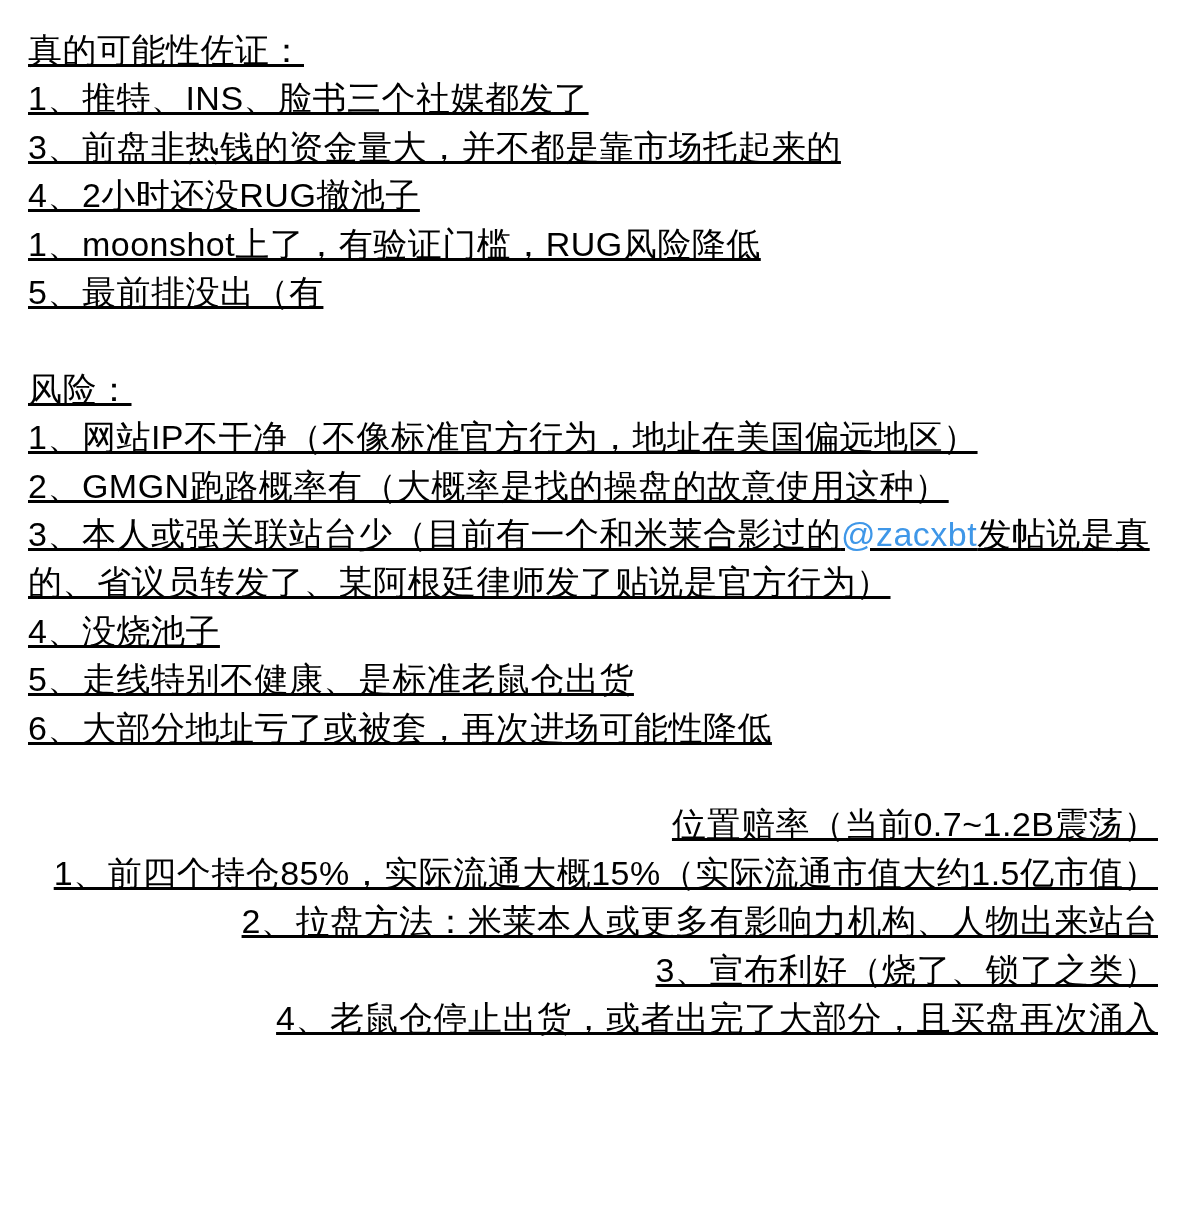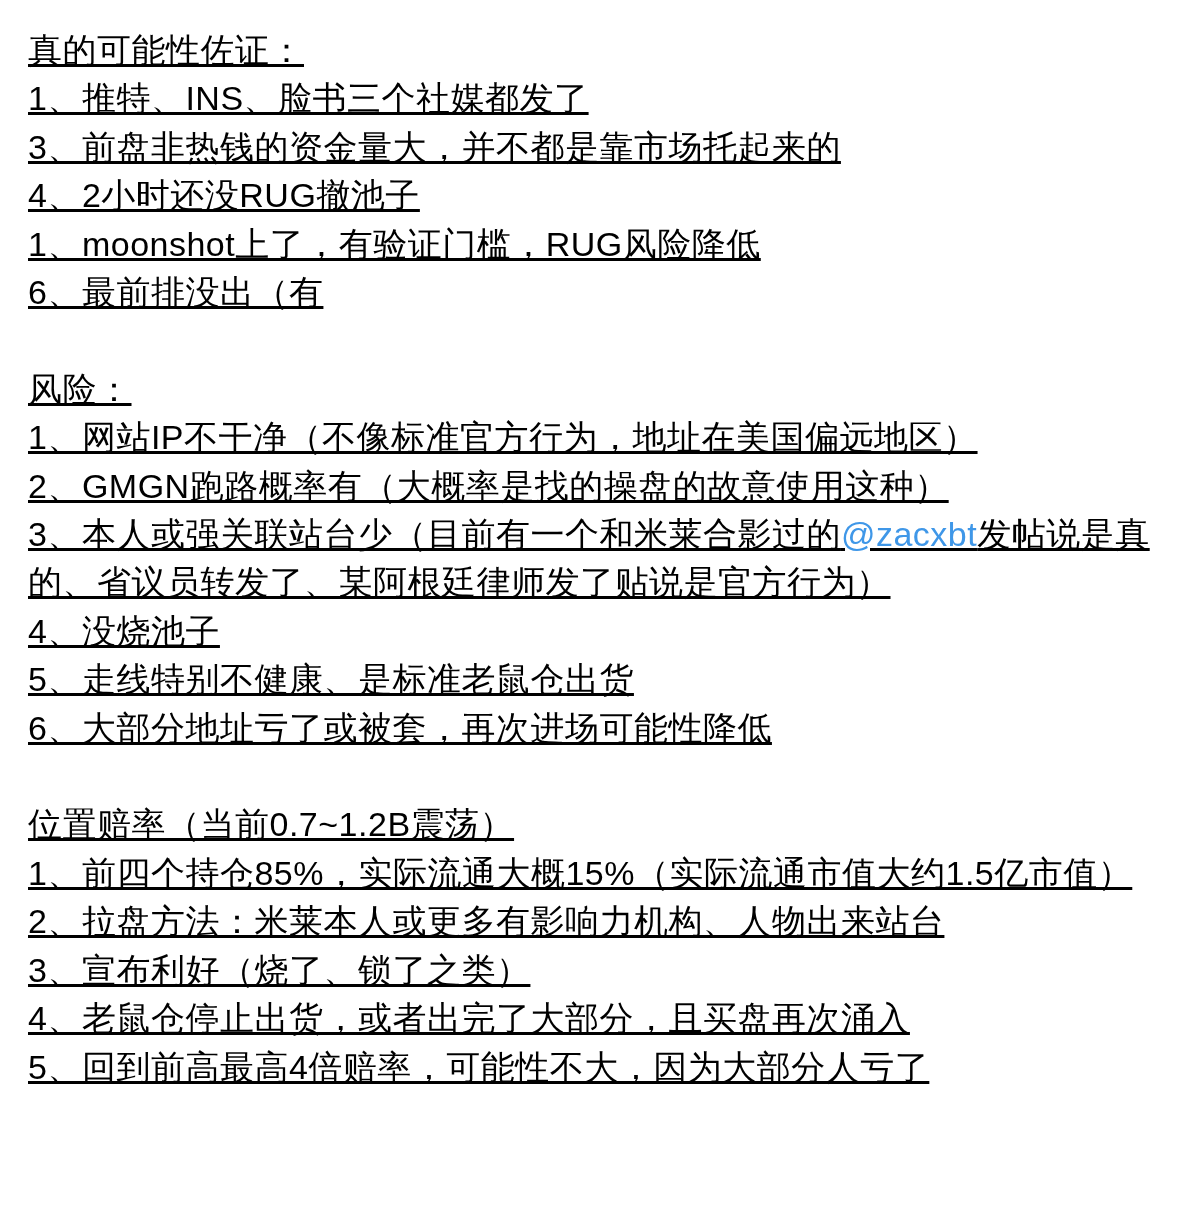--- a/index.html
+++ b/index.html
@@ -21,21 +21,21 @@
     font-family: "Liberation Sans", "DejaVu Sans", sans-serif;
     font-size: 34px;
     line-height: 48.4px;
     font-weight: 400;
     padding: 26px 26px 28px 28px;
     letter-spacing: 0.5px;
   }
   .section {
     margin: 0 0 48.4px 0; 
   }
-  .section:last-child { margin-bottom: 12px; }
+  .section:last-child { margin-bottom: 12px; text-align: right; }
   .line {
     white-space: pre-wrap;
     word-break: break-word;
     text-decoration: underline;
   }
   .mention {
     color: var(--link-color);
     text-decoration: none;
     cursor: pointer;
   }
@@ -44,35 +44,34 @@
 <body>
 
 <div class="doc">
 
   <div class="section">
     <div class="line">真的可能性佐证：</div>
     <div class="line">1、推特、INS、脸书三个社媒都发了</div>
     <div class="line">3、前盘非热钱的资金量大，并不都是靠市场托起来的</div>
     <div class="line">4、2小时还没RUG撤池子</div>
     <div class="line">1、moonshot上了，有验证门槛，RUG风险降低</div>
-    <div class="line">6、最前排没出（有</div>
+    <div class="line">5、最前排没出（有</div>
   </div>
 
   <div class="section">
     <div class="line">风险：</div>
     <div class="line">1、网站IP不干净（不像标准官方行为，地址在美国偏远地区）</div>
     <div class="line">2、GMGN跑路概率有（大概率是找的操盘的故意使用这种）</div>
     <div class="line"><span>3、本人或强关联站台少（目前有一个和米莱合影过的</span><a class="mention">@zacxbt</a><span>发帖说是真的、省议员转发了、某阿根廷律师发了贴说是官方行为）</span></div>
     <div class="line">4、没烧池子</div>
     <div class="line">5、走线特别不健康、是标准老鼠仓出货</div>
     <div class="line">6、大部分地址亏了或被套，再次进场可能性降低</div>
   </div>
 
   <div class="section">
     <div class="line">位置赔率（当前0.7~1.2B震荡）</div>
     <div class="line">1、前四个持仓85%，实际流通大概15%（实际流通市值大约1.5亿市值）</div>
     <div class="line">2、拉盘方法：米莱本人或更多有影响力机构、人物出来站台</div>
     <div class="line">3、宣布利好（烧了、锁了之类）</div>
     <div class="line">4、老鼠仓停止出货，或者出完了大部分，且买盘再次涌入</div>
-    <div class="line">5、回到前高最高4倍赔率，可能性不大，因为大部分人亏了</div>
   </div>
 
 </div>
 
 </body></html>

